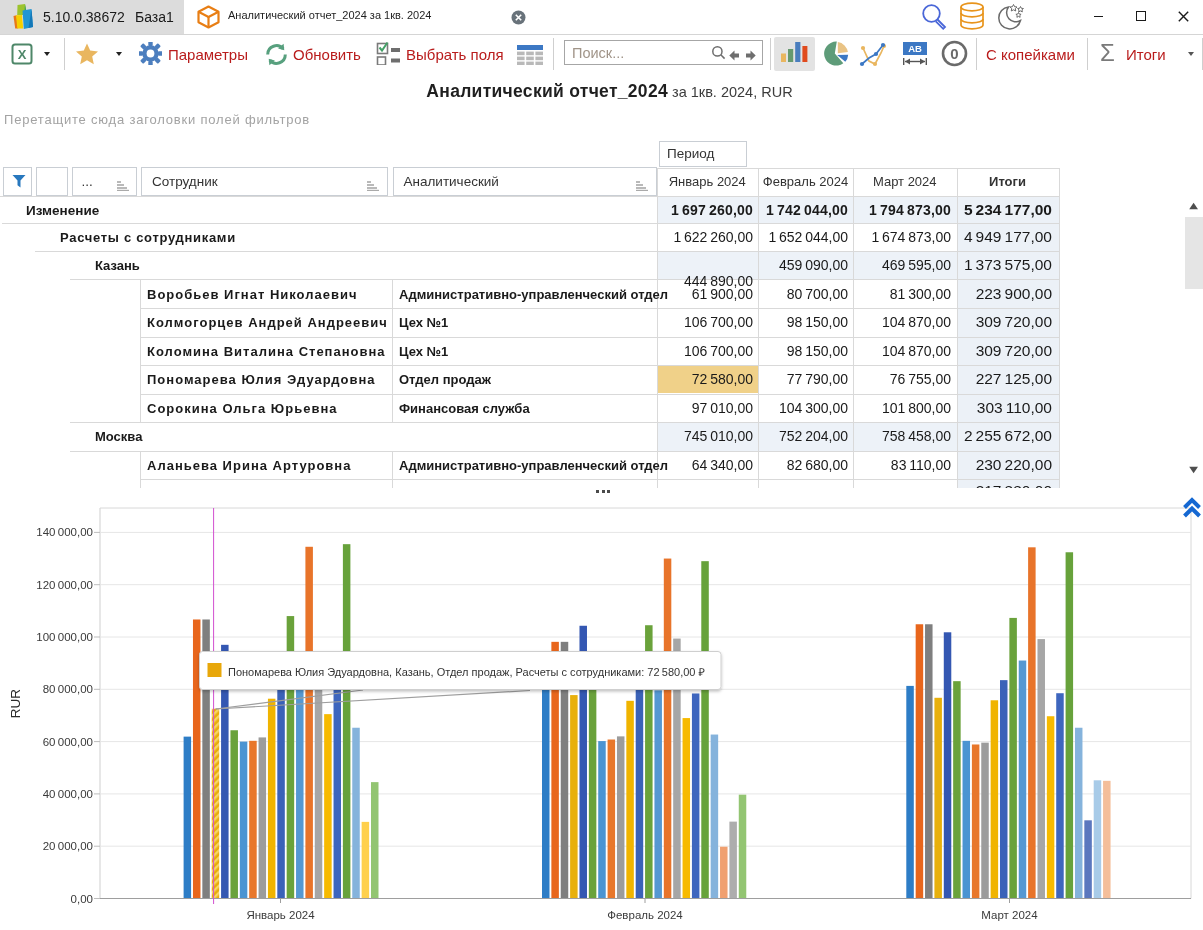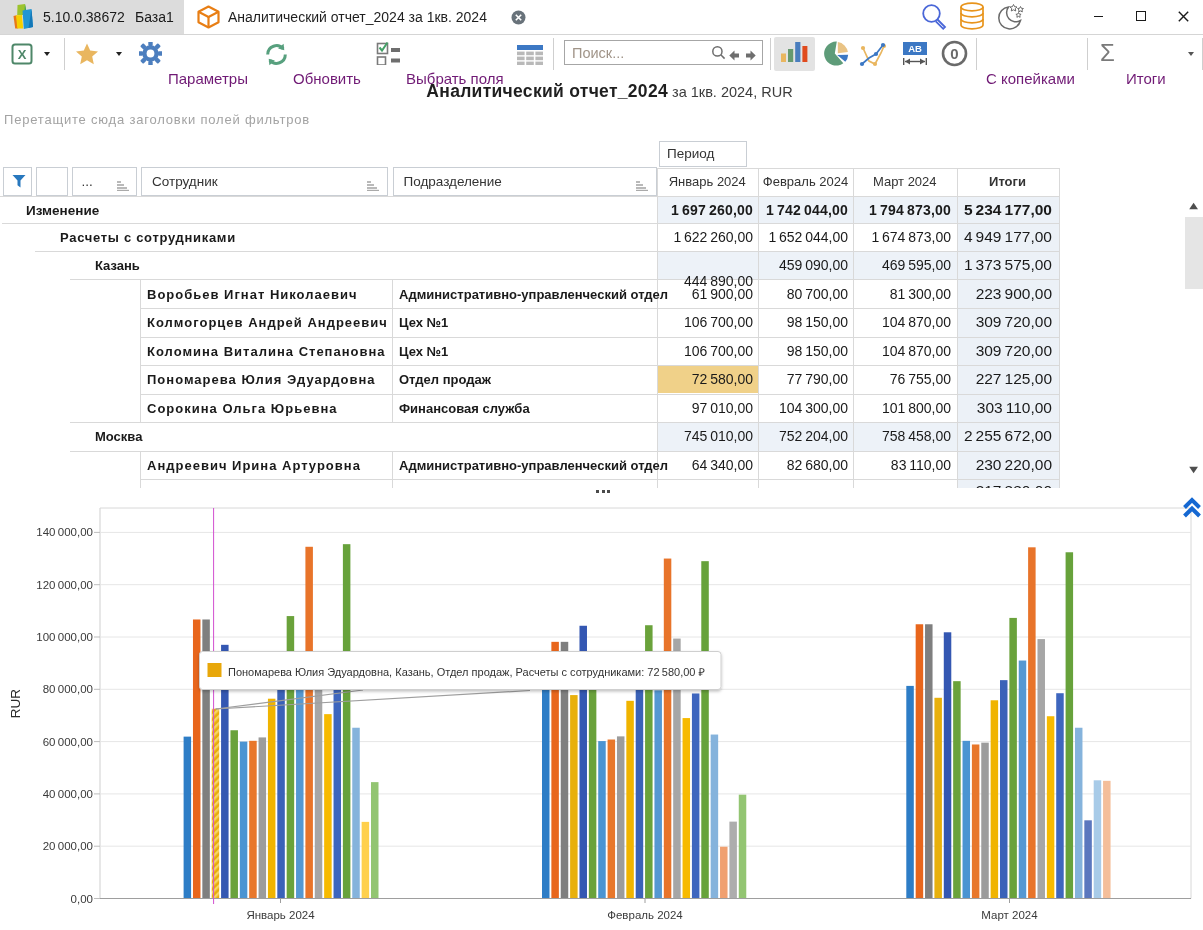--- a/index.html
+++ b/index.html
@@ -13,21 +13,21 @@
 .colh { position:absolute; top:168px; height:28px; line-height:28px; text-align:center; font-size:13px; color:#333; }
 .bold { font-weight:bold; }
 .rl { position:absolute; transform:translateY(-50%); font-size:13px; color:#1a1a1a; white-space:nowrap;font-weight:bold; }
 .rbold { font-weight:bold; font-size:13.5px; }
 .ls7 { letter-spacing:0.7px; }
 .ls10 { letter-spacing:1px; }
 .num { position:absolute; transform:translateY(-50%); font-size:14px; color:#1a1a1a; white-space:nowrap; }
 .num.itog { font-size:15.5px; }
 .num.nbold { font-weight:bold; font-size:14px; letter-spacing:0.2px; }
 .num.nbold.itog { font-size:15.5px; letter-spacing:0; }
-.tbtxt { position:absolute; top:54px; transform:translateY(-50%); font-size:15px; color:#701a75; white-space:nowrap;margin-top:24px; }
+.tbtxt { position:absolute; top:54px; transform:translateY(-50%); font-size:15px; color:#b91c1c; white-space:nowrap; }
 .sep { position:absolute; width:1px; background:#cfcfcf; top:38px; height:32px; }
 .dd { position:absolute; width:0; height:0; border-left:3.5px solid transparent; border-right:3.5px solid transparent; border-top:4px solid #222; }
 </style></head>
 <body>
 
 <div class="abs" style="left:0;top:0;width:184px;height:34px;background:#dcdcdc"></div>
 <div class="abs" style="left:12px;top:3px"><svg width="26" height="28" viewBox="0 0 26 28">
 <polygon points="5.5,2 13,1 15,12 5.2,12" fill="#9CC32E"></polygon>
 <polygon points="13,1 15,12 12.2,12" fill="#3FA45C"></polygon>
 <polygon points="1.5,13 4.5,12.2 6.2,25.5 3.2,25.5" fill="#E87817"></polygon>
@@ -37,21 +37,21 @@
 </svg></div>
 <div class="abs" style="left:43px;top:9px;font-size:14px;color:#1a1a1a">5.10.0.38672</div>
 <div class="abs" style="left:135px;top:9px;font-size:14px;color:#1a1a1a">База1</div>
 <div class="abs" style="left:197px;top:5px"><svg width="23" height="24" viewBox="0 0 23 24">
       <g fill="none" stroke="#E87E14" stroke-width="2.2" stroke-linejoin="round">
         <path d="M11.5 1.5 L21.5 6.8 L21.5 17.2 L11.5 22.5 L1.5 17.2 L1.5 6.8 Z"></path>
         <path d="M1.5 6.8 L11.5 12 L21.5 6.8"></path>
         <path d="M11.5 12 L11.5 22.5"></path>
       </g>
     </svg></div>
-<div class="abs" style="left:228px;top:9px;font-size:14px;color:#1f1f1f">Аналитический отчет_2024 за 1кв. 2024</div>
+<div class="abs" style="left:228px;top:9px;font-size:11px;color:#1f1f1f">Аналитический отчет_2024 за 1кв. 2024</div>
 <div class="abs" style="left:511px;top:10px"><svg width="15" height="15" viewBox="0 0 15 15">
       <circle cx="7.5" cy="7.5" r="7" fill="#68727A"></circle>
       <path d="M4.8 4.8 L10.2 10.2 M10.2 4.8 L4.8 10.2" stroke="#fff" stroke-width="1.6"></path>
     </svg></div>
 <div class="abs" style="left:919px;top:2px"><svg width="30" height="30" viewBox="0 0 30 30">
       <circle cx="12.5" cy="11.5" r="8.3" fill="none" stroke="#4A67D8" stroke-width="1.8"></circle>
       <path d="M18.5 17.5 L26 25 L24.2 26.8 L16.8 19.3" fill="none" stroke="#4A67D8" stroke-width="1.8"></path>
     </svg></div>
 <div class="abs" style="left:959px;top:2px"><svg width="26" height="28" viewBox="0 0 26 28">
       <g fill="none" stroke="#E8941C" stroke-width="1.7">
@@ -251,21 +251,21 @@
     <span style="position:absolute;right:8px;top:9px"><svg width="13" height="11" viewBox="0 0 13 11">
         <g stroke="#8a8a8a" stroke-width="1.2">
           <line x1="1" y1="2" x2="5" y2="2"></line>
           <line x1="1" y1="5" x2="8" y2="5"></line>
           <line x1="1" y1="8" x2="11" y2="8"></line>
           <line x1="1" y1="10.4" x2="13" y2="10.4" stroke="#aaa"></line>
         </g>
       </svg></span>
   </div>
 <div class="chip" style="left:392.5px;width:264.0px">
-    <span class="ct" style="left:10px">Подразделение</span>
+    <span class="ct" style="left:10px">Аналитический</span>
     <span style="position:absolute;right:8px;top:9px"><svg width="13" height="11" viewBox="0 0 13 11">
         <g stroke="#8a8a8a" stroke-width="1.2">
           <line x1="1" y1="2" x2="5" y2="2"></line>
           <line x1="1" y1="5" x2="8" y2="5"></line>
           <line x1="1" y1="8" x2="11" y2="8"></line>
           <line x1="1" y1="10.4" x2="13" y2="10.4" stroke="#aaa"></line>
         </g>
       </svg></span>
   </div>
 <div class="colh" style="left:656.5px;width:101.5px">Январь 2024</div>
@@ -279,21 +279,21 @@
 <div class="rl" style="left:399px;top:293.5px">Административно-управленческий отдел</div>
 <div class="rl ls10" style="left:147px;top:322.25px">Колмогорцев Андрей Андреевич</div>
 <div class="rl" style="left:399px;top:322.25px">Цех №1</div>
 <div class="rl ls10" style="left:147px;top:350.75px">Коломина Виталина Степановна</div>
 <div class="rl" style="left:399px;top:350.75px">Цех №1</div>
 <div class="rl ls10" style="left:147px;top:379.25px">Пономарева Юлия Эдуардовна</div>
 <div class="rl" style="left:399px;top:379.25px">Отдел продаж</div>
 <div class="rl ls10" style="left:147px;top:407.75px">Сорокина Ольга Юрьевна</div>
 <div class="rl" style="left:399px;top:407.75px">Финансовая служба</div>
 <div class="rl" style="left:95px;top:436.25px">Москва</div>
-<div class="rl ls10" style="left:147px;top:464.75px">Андреевич Ирина Артуровна</div>
+<div class="rl ls10" style="left:147px;top:464.75px">Аланьева Ирина Артуровна</div>
 <div class="rl" style="left:399px;top:464.75px">Административно-управленческий отдел</div>
 <div class="num nbold" style="right:450px;top:209.5px">1 697 260,00</div>
 <div class="num nbold" style="right:355px;top:209.5px">1 742 044,00</div>
 <div class="num nbold" style="right:252px;top:209.5px">1 794 873,00</div>
 <div class="num itog nbold" style="right:151px;top:209.5px">5 234 177,00</div>
 <div class="num" style="right:450px;top:236.75px">1 622 260,00</div>
 <div class="num" style="right:355px;top:236.75px">1 652 044,00</div>
 <div class="num" style="right:252px;top:236.75px">1 674 873,00</div>
 <div class="num itog" style="right:151px;top:236.75px">4 949 177,00</div>
 <div class="num" style="right:450px;top:281px">444 890,00</div>

